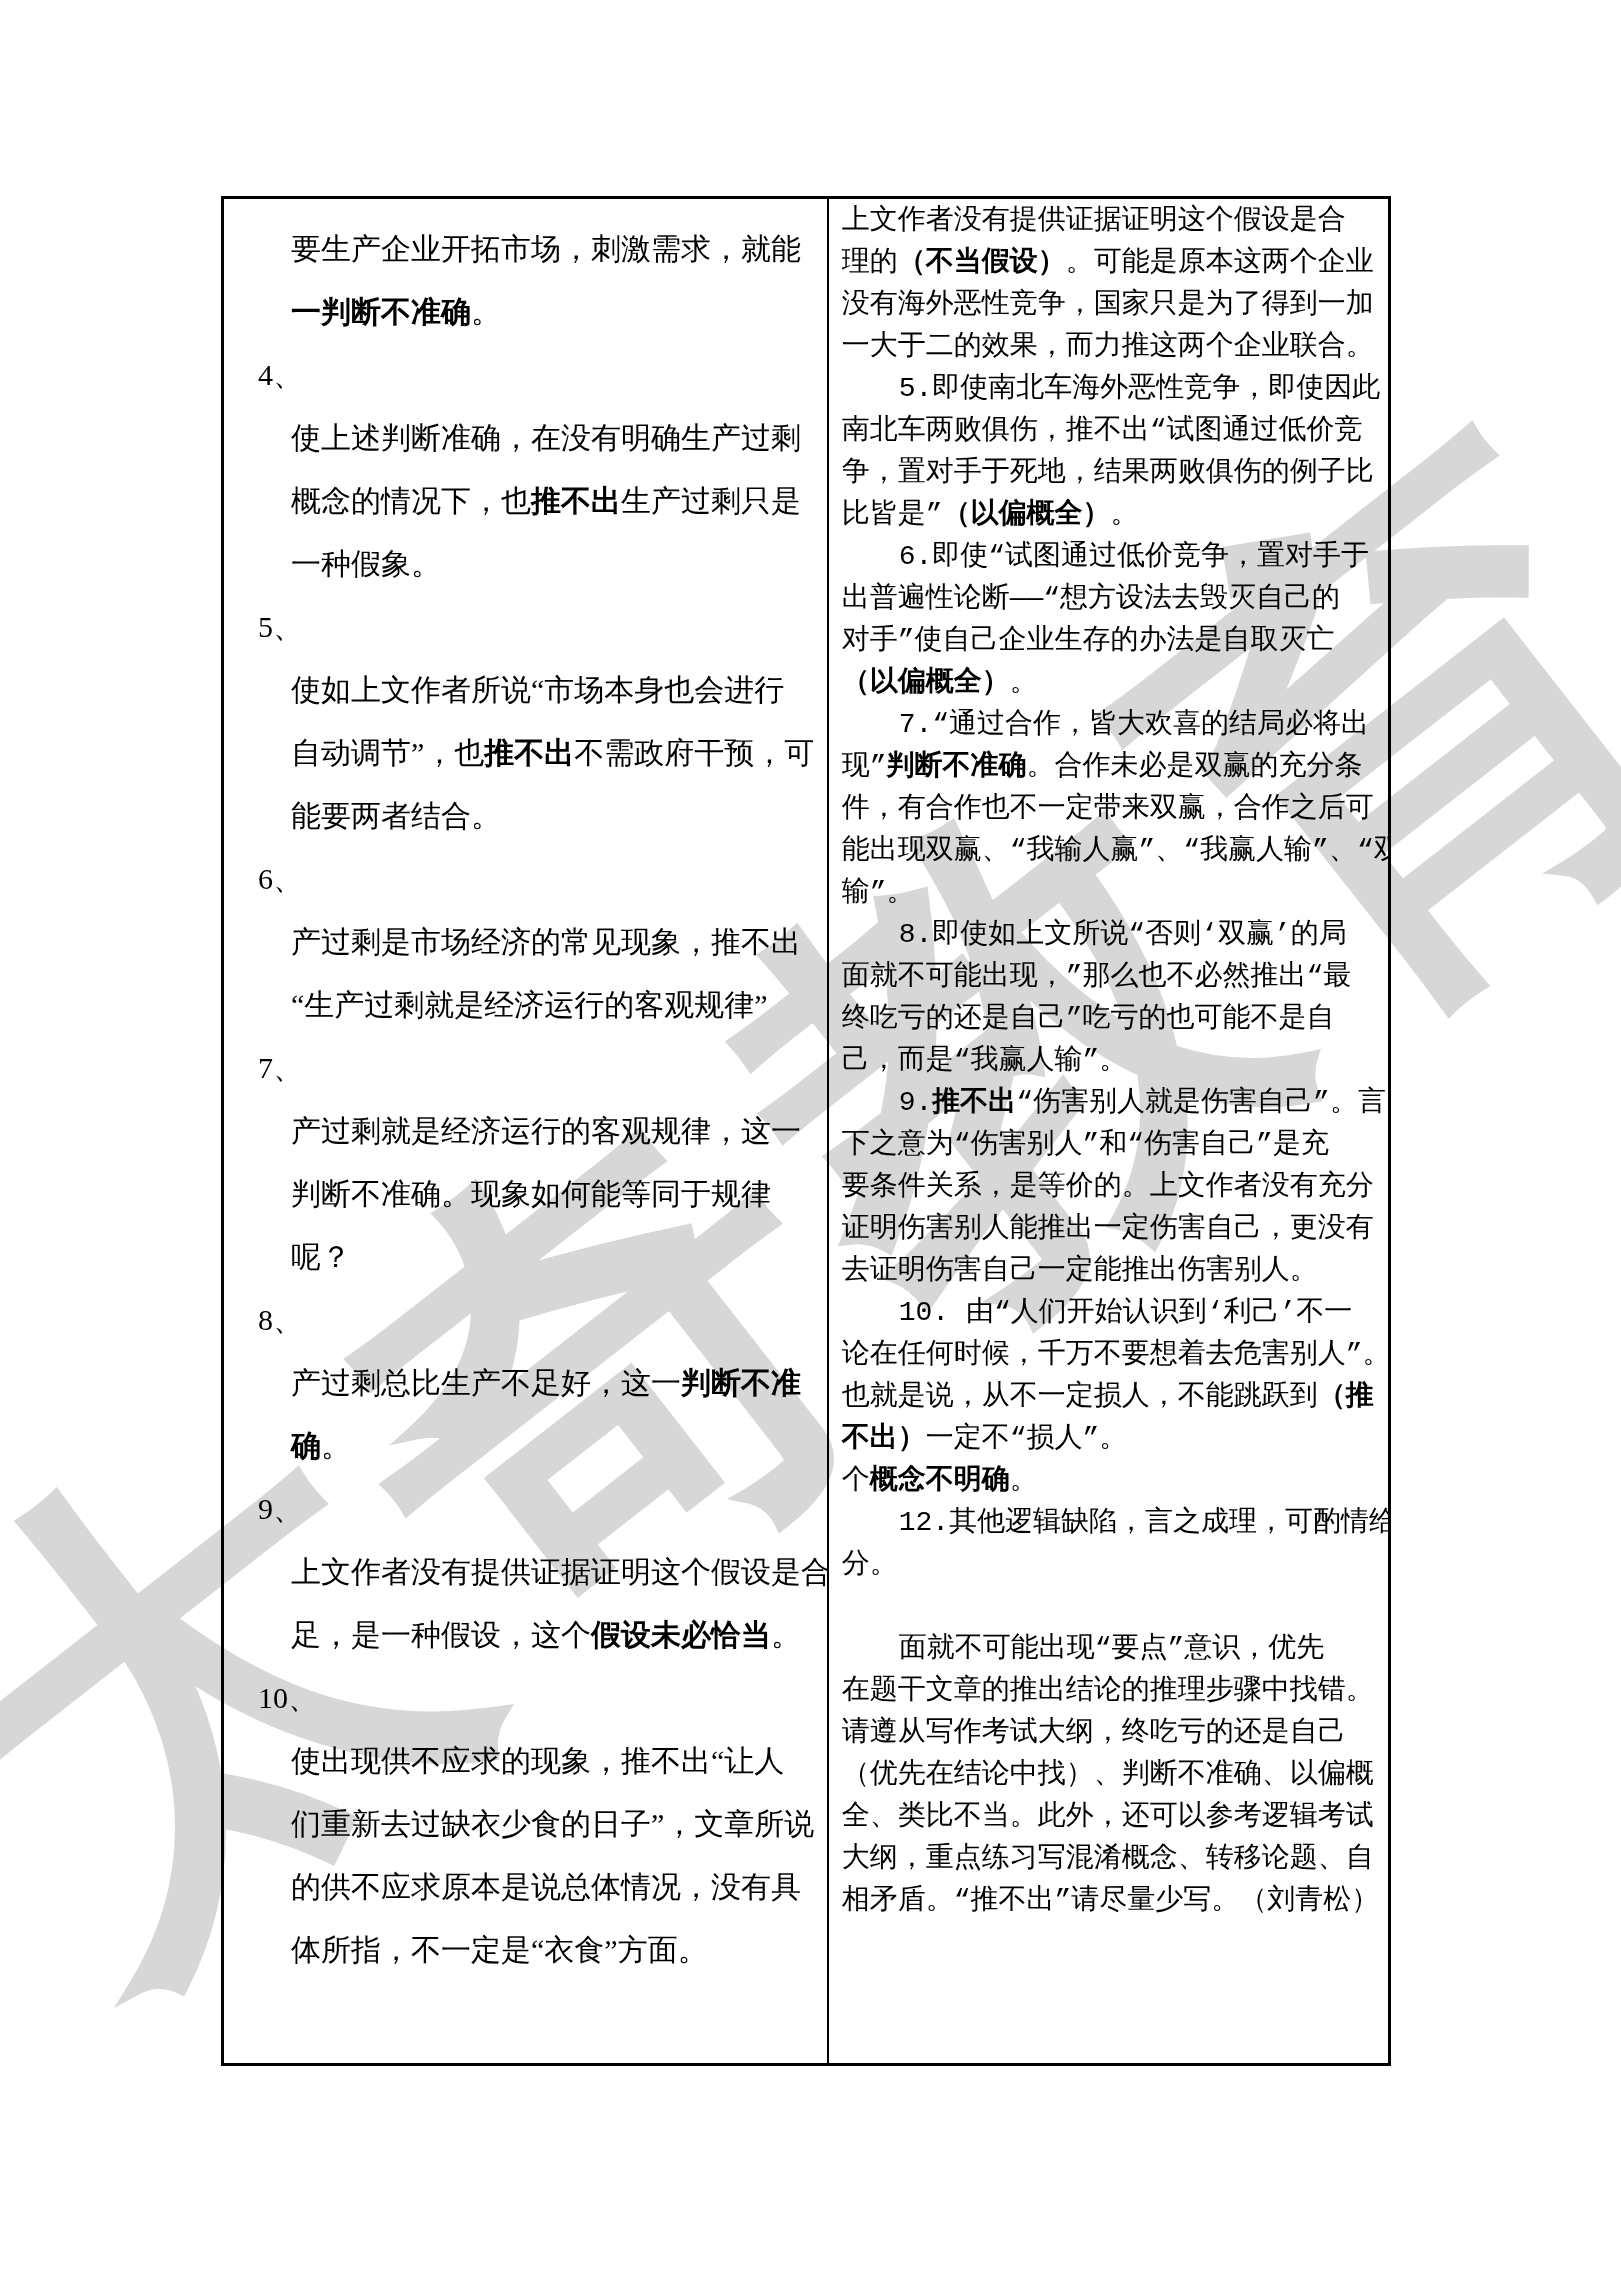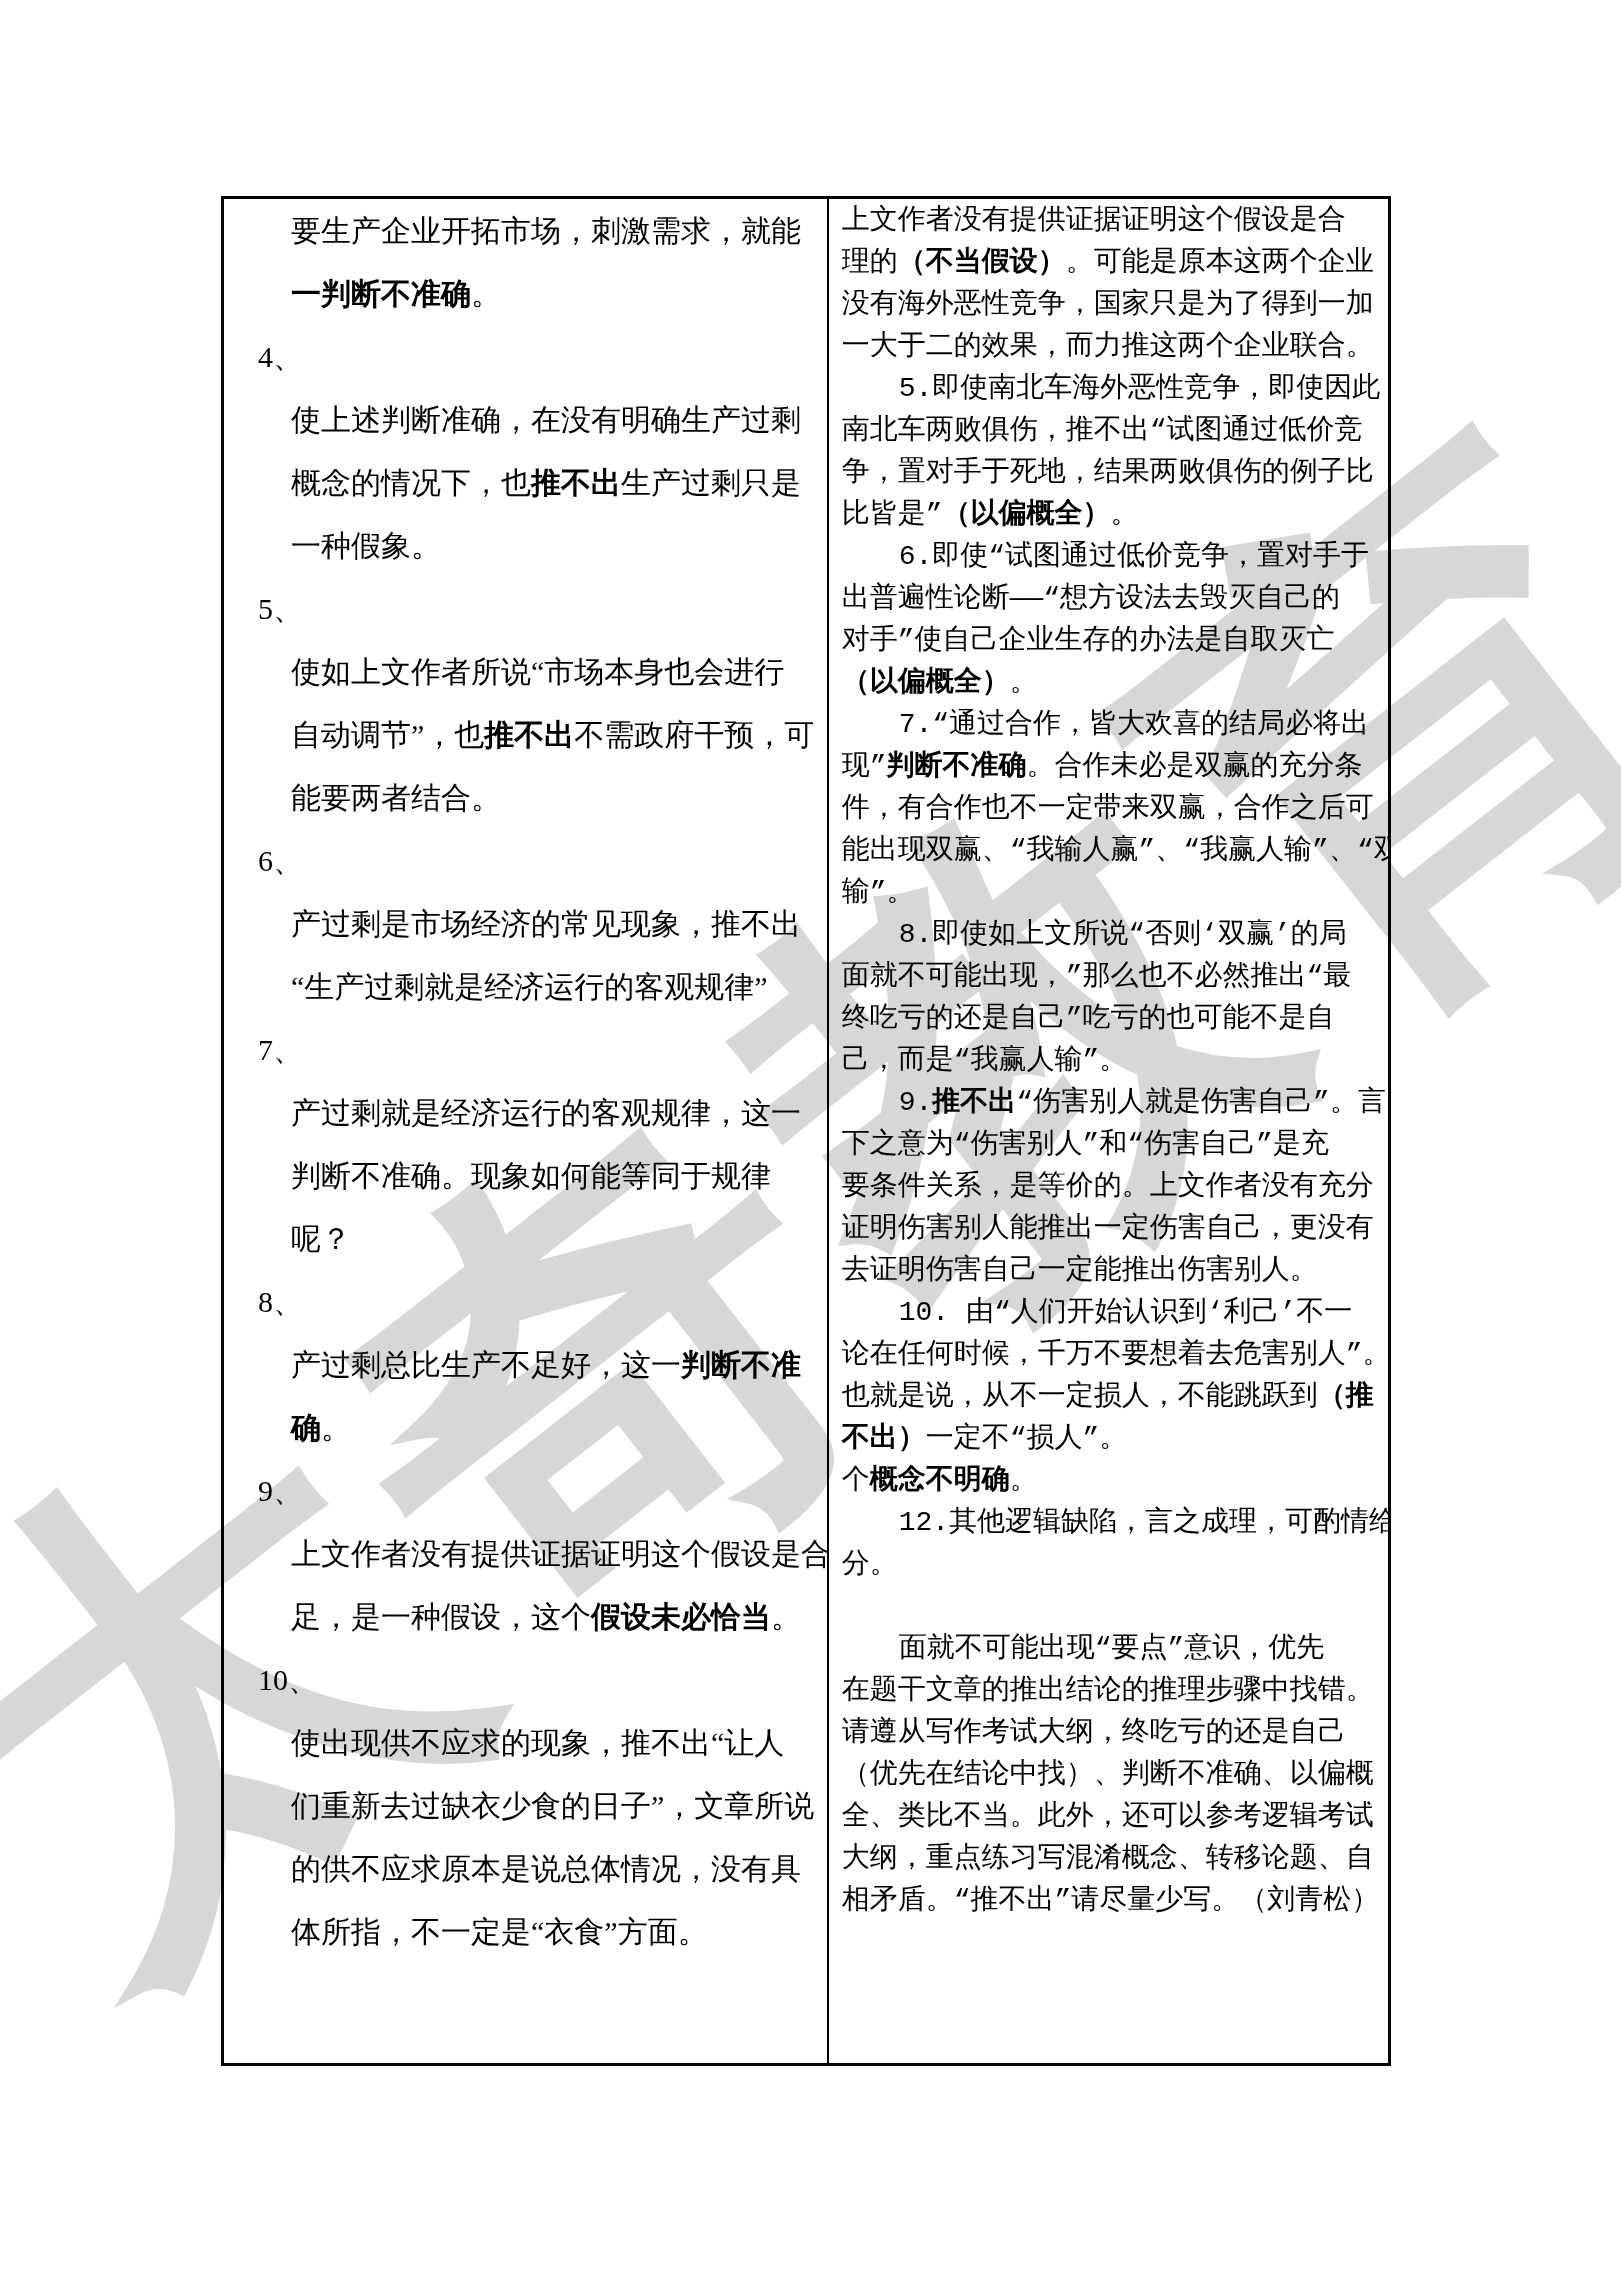--- a/index.html
+++ b/index.html
@@ -11,21 +11,21 @@
     position:absolute;left:-216px;top:882px;width:2052px;text-align:center;
     font-size:490px;font-weight:bold;color:#d7d7d7;letter-spacing:29px;
     transform:rotate(-38deg);transform-origin:50% 50%;white-space:nowrap;z-index:0;
     user-select:none;
   }
   .doc-table{
     position:absolute;left:221px;top:196px;width:1170px;height:1870px;
     border:3.9px solid #000;box-sizing:border-box;display:flex;z-index:1;
   }
   .col{box-sizing:border-box;overflow:hidden;}
-  .col-left{width:605px;border-right:2.9px solid #000;padding-top:0;}
+  .col-left{width:605px;border-right:2.9px solid #000;padding-top:18px;}
   .col-right{flex:1;padding:1px 7.8px 0 12.7px;font-family:Liberation Mono, monospace;}
   .ll{height:63px;line-height:63px;font-size:30px;white-space:nowrap;}
   .ll.num{padding-left:34px;}
   .ll.text{padding-left:67px;}
   .rl{height:42px;line-height:42px;font-size:28px;white-space:nowrap;}
   .rl.indent{padding-left:57px;}
   .b{font-weight:bold;}
 </style>
 </head>
 <body>

